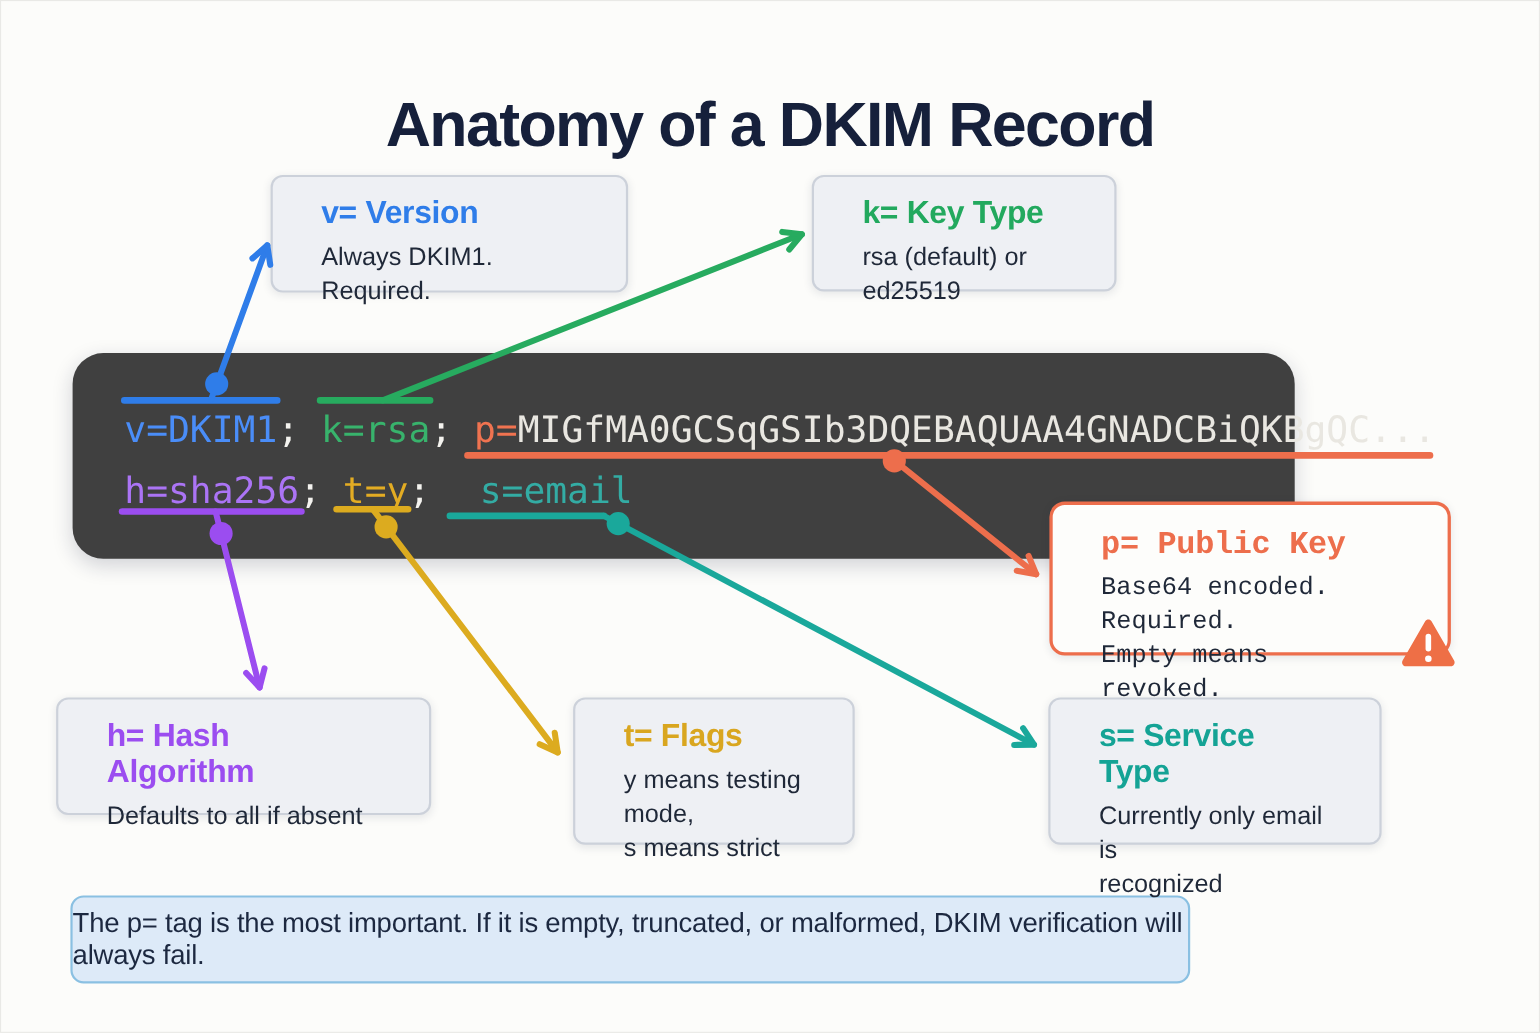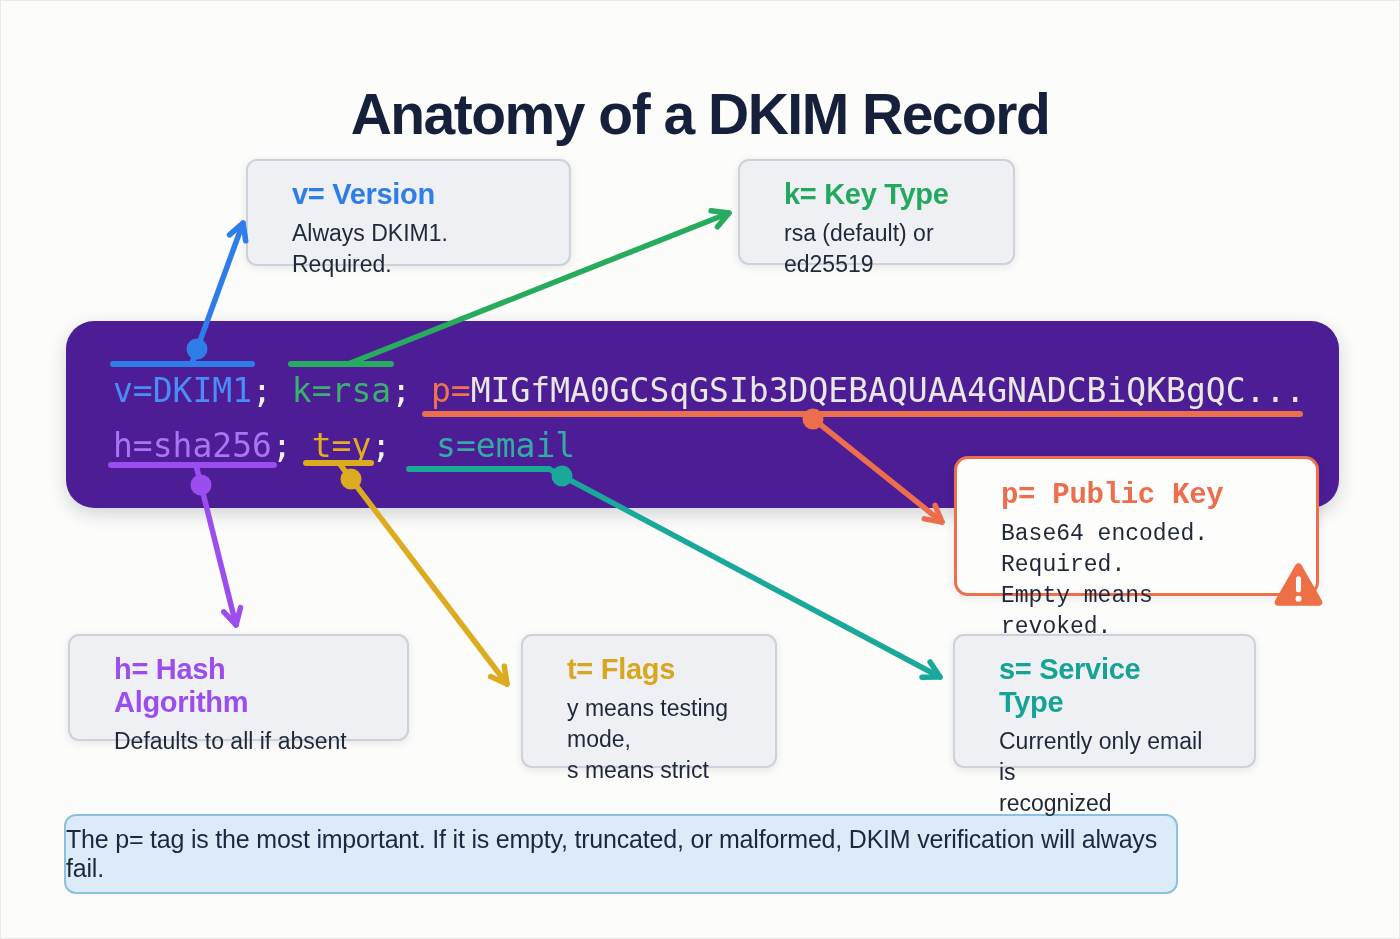--- a/index.html
+++ b/index.html
@@ -24,22 +24,22 @@
     font-weight: 700;
     letter-spacing: -1.5px;
     color: #16203b;
     margin-top: 36px;
   }
 
   
   .code-block {
     position: absolute;
     left: 65px; top: 320px;
-    width: 1273px; height: 187px;
-    background: #4c1d95;
+    width: 1111px; height: 187px;
+    background: #404040;
     border-radius: 28px;
     box-shadow: 0 6px 18px rgba(20, 30, 60, 0.18);
   }
   .code-line {
     position: absolute;
     left: 47px;
     white-space: pre;
     font-family: "DejaVu Sans Mono", monospace;
     font-size: 33px;
     line-height: 40px;
@@ -74,35 +74,35 @@
     font-size: 23px;
     line-height: 31px;
     color: #1f2838;
     white-space: pre-line;
   }
   .co-version   { left: 245px; top: 158px; width: 325px; height: 107px; }
   .co-keytype   { left: 737px; top: 158px; width: 277px; height: 106px; }
   .co-publickey { left: 953px; top: 455px; width: 365px; height: 140px;
                   background: #fdfdfb; border-width: 3px; border-radius: 14px;
                   padding-top: 20px; font-family: Liberation Mono, monospace; }
-  .co-hash      { left: 67px;  top: 633px; width: 341px; height: 107px; }
+  .co-hash      { left: 50px;  top: 633px; width: 341px; height: 107px; }
   .co-flags     { left: 520px; top: 633px; width: 256px; height: 134px; }
   .co-service   { left: 952px; top: 633px; width: 303px; height: 134px; }
 
   .warn-icon {
     position: absolute;
     right: -9px; bottom: -16px;
     width: 53px; height: 49px;
   }
 
   
   .note-box {
     position: absolute;
     left: 63px; top: 813px;
-    width: 1114px; height: 80px;
+    width: 1018px; height: 80px;
     background: #ddeaf8;
     border: 2.5px solid #8ac0e2;
     border-radius: 12px;
     display: flex;
     align-items: center;
     justify-content: center;
     z-index: 3;
   }
   .note-text {
     font-size: 25px;

